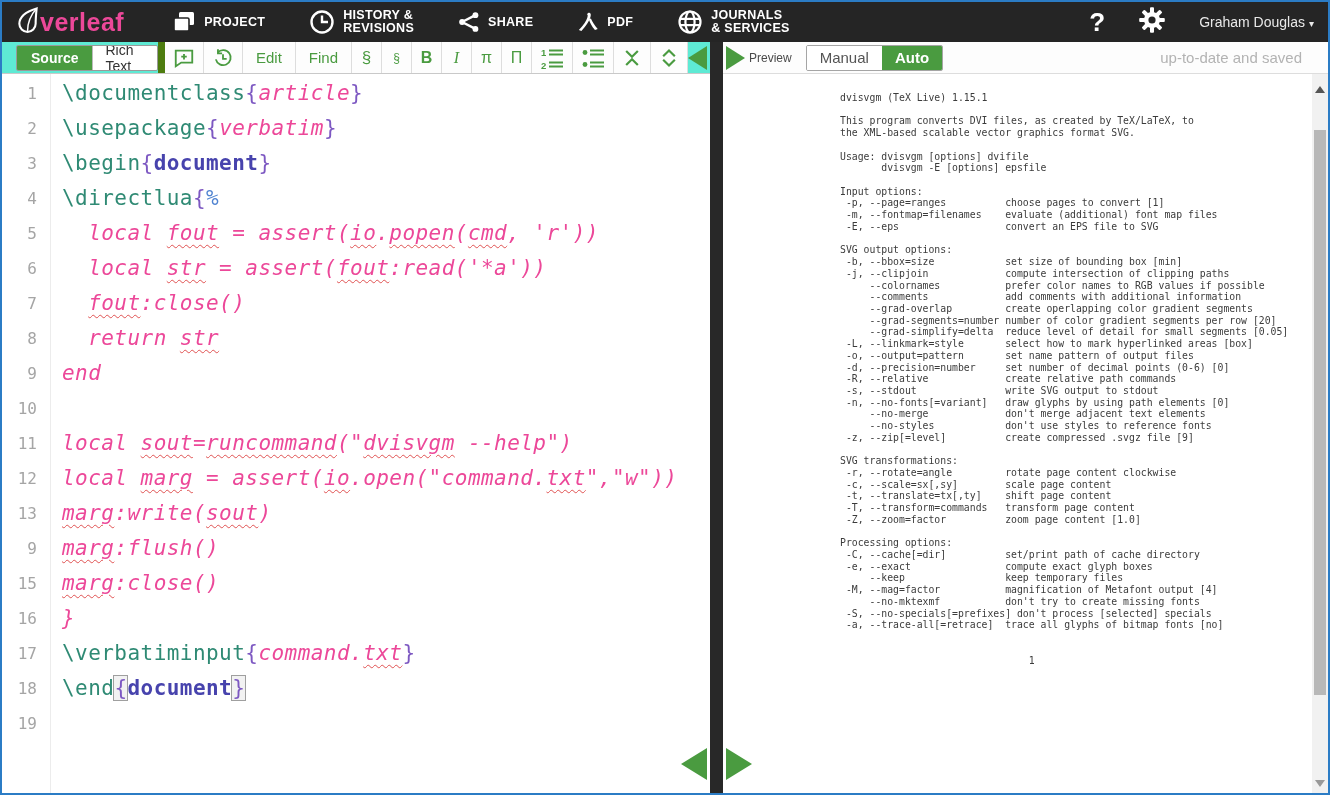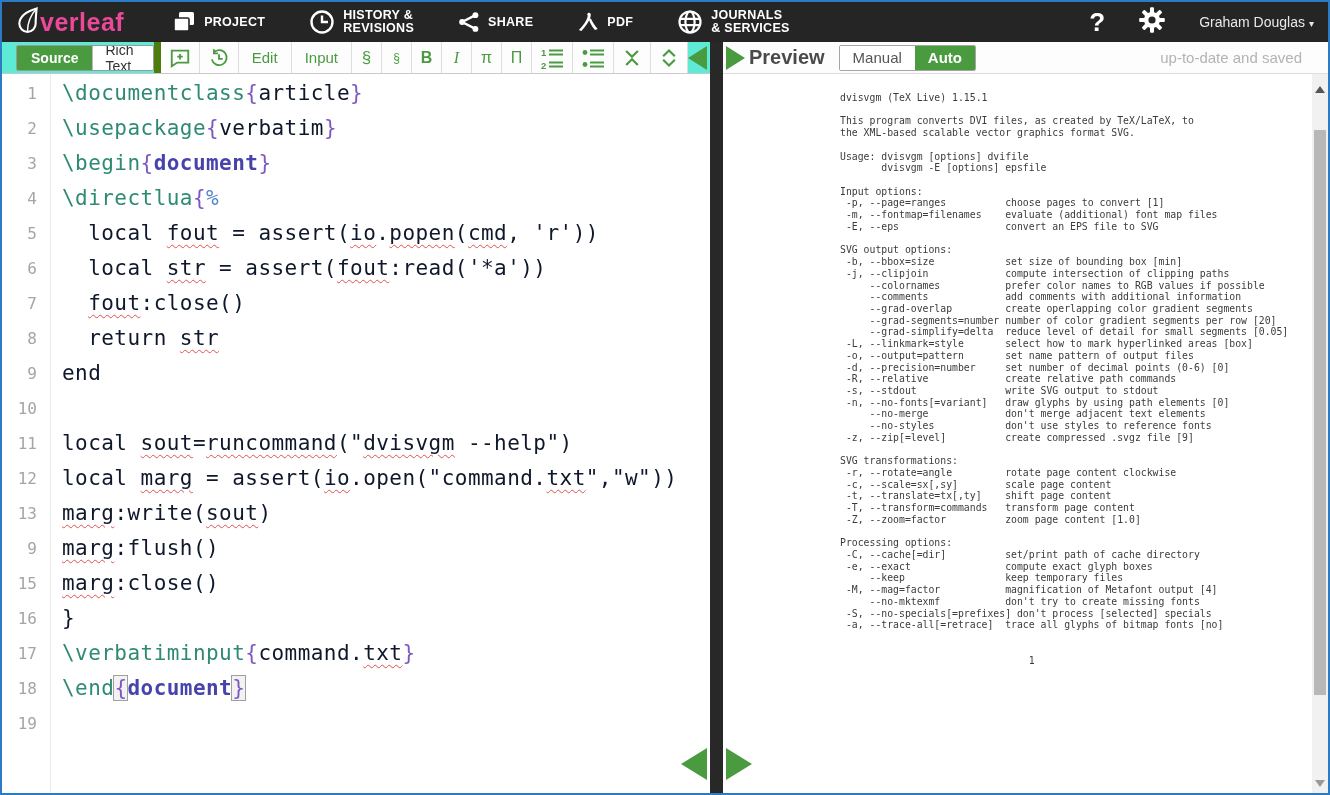--- a/index.html
+++ b/index.html
@@ -45,21 +45,21 @@
   .tb-btn.italic{font-style:italic;font-family:"Liberation Serif",serif;font-size:16px;}
   .tb-btn .ic{display:flex;align-items:center;}
   .tri-l{width:0;height:0;border-top:12px solid transparent;border-bottom:12px solid transparent;
       border-right:19px solid var(--accent_green);cursor:pointer;}
   .tri-r{width:0;height:0;border-top:12px solid transparent;border-bottom:12px solid transparent;
       border-left:19px solid var(--accent_green);cursor:pointer;}
   .ed-toolbar .tri-l{margin-left:auto;margin-right:3px;}
 
   .pv-toolbar{position:absolute;left:721px;top:0;right:0;height:32px;display:flex;align-items:center;
       border-bottom:1px solid #ddd;background:#fdfdfd;padding-left:3px;}
-  .pv-label{font-size:20px;color:#4a4a4a;margin:0 14px 0 4px;font-weight:bold;}
+  .pv-label{font-size:12px;color:#4a4a4a;margin:0 14px 0 4px;}
   .seg2{display:flex;height:26px;border:1px solid #a5a5a5;border-radius:2px;overflow:hidden;}
   .btn-manual{background:#fff;color:#555;font-size:15px;display:flex;align-items:center;
       padding:0 13px;cursor:pointer;}
   .btn-auto{background:var(--accent_green);color:#fff;font-weight:bold;font-size:15px;
       display:flex;align-items:center;padding:0 13px;cursor:pointer;}
   .sync{margin-left:auto;margin-right:26px;color:#b3b3b3;font-size:15px;}
 
   
   .divider{position:absolute;left:708px;top:40px;bottom:0;width:13px;background:#282828;cursor:col-resize;}
 
@@ -69,21 +69,21 @@
       border-right:1px solid #ececec;padding-top:2px;}
   .gut-num{height:35px;line-height:35px;text-align:right;padding-right:13px;color:#a5a5a5;
       font-family:"DejaVu Sans Mono",monospace;font-size:16px;}
   .code{position:absolute;left:49px;top:0;right:0;bottom:0;padding:2px 0 0 11px;cursor:text;}
   .code-line{height:35px;line-height:35px;white-space:pre;font-family:"DejaVu Sans Mono",monospace;
       font-size:21px;letter-spacing:.45px;color:#2d2d2d;}
   .tk-cmd{color:var(--cmd);}
   .tk-br{color:var(--brace);}
   .tk-kw{color:var(--keyword);font-weight:bold;}
   .tk-cmt{color:var(--comment);font-style:italic;}
-  .tk-pl{color:#0f172a;}
+  .tk-pl{color:#ec4899;font-style:italic;}
   .tk-sp{text-decoration-line:underline;text-decoration-style:wavy;
       text-decoration-color:var(--squiggle);text-decoration-thickness:1.2px;text-underline-offset:4px;}
   .tk-match{outline:1px solid #9f9f9f;background:#f2f2f2;}
   .ed-collapse{position:absolute;right:3px;bottom:13px;border-top-width:16px;border-bottom-width:16px;
       border-right-width:26px;}
 
   
   .preview{position:absolute;left:721px;top:72px;right:0;bottom:0;background:#fff;overflow:hidden;}
   .pdf-text{position:absolute;left:117px;top:18px;font-family:"DejaVu Sans Mono",monospace;
       font-size:9.8px;line-height:11.72px;color:#3b3b3b;white-space:pre;}
@@ -215,21 +215,21 @@
           <div class="tb-btn">
             <span class="ic">
               <svg width="22" height="22" viewBox="0 0 24 24" fill="none" stroke="currentColor" stroke-width="2">
                 <path d="M6.2 6 A8.2 8.2 0 1 1 4.2 13.5"></path>
                 <path d="M6.5 2.5 v4.5 h4.5"></path>
                 <path d="M12 8 v5 h4"></path>
               </svg>
             </span>
           </div>
           <div class="tb-btn txt">Edit</div>
-          <div class="tb-btn txt">Input</div>
+          <div class="tb-btn txt">Find</div>
           <div class="tb-btn sec-big">§</div>
           <div class="tb-btn sec-small">§</div>
           <div class="tb-btn bold">B</div>
           <div class="tb-btn italic">I</div>
           <div class="tb-btn">π</div>
           <div class="tb-btn">Π</div>
           <div class="tb-btn">
             <span class="ic">
               <svg width="24" height="24" viewBox="0 0 24 24">
                 <text x="1" y="10" font-size="9.5" fill="currentColor" font-family="Liberation Sans,sans-serif" font-weight="bold">1</text>

